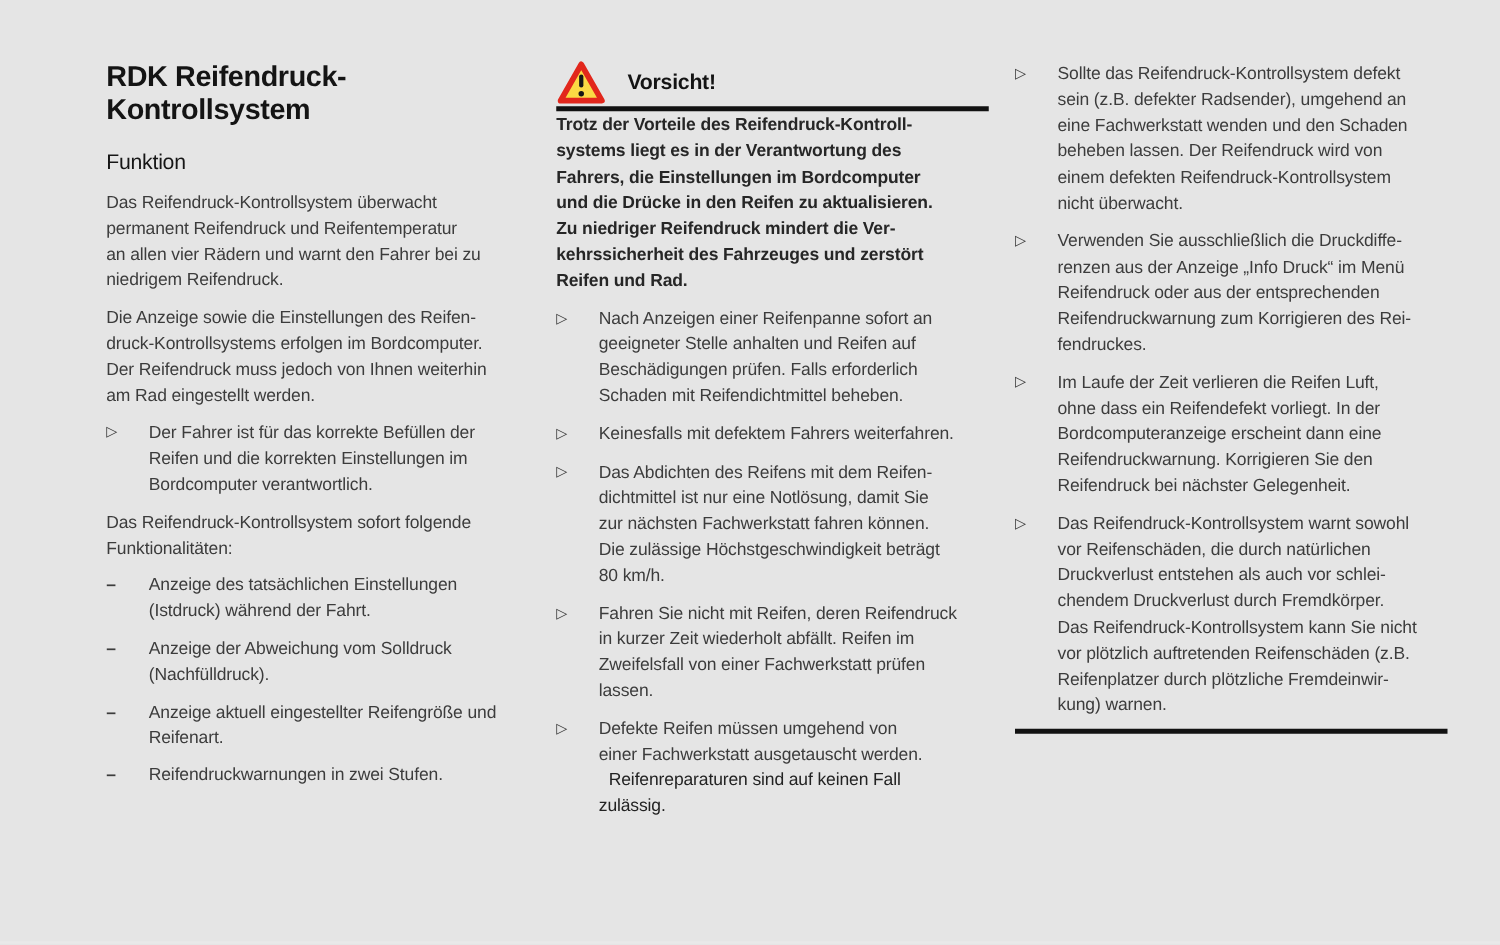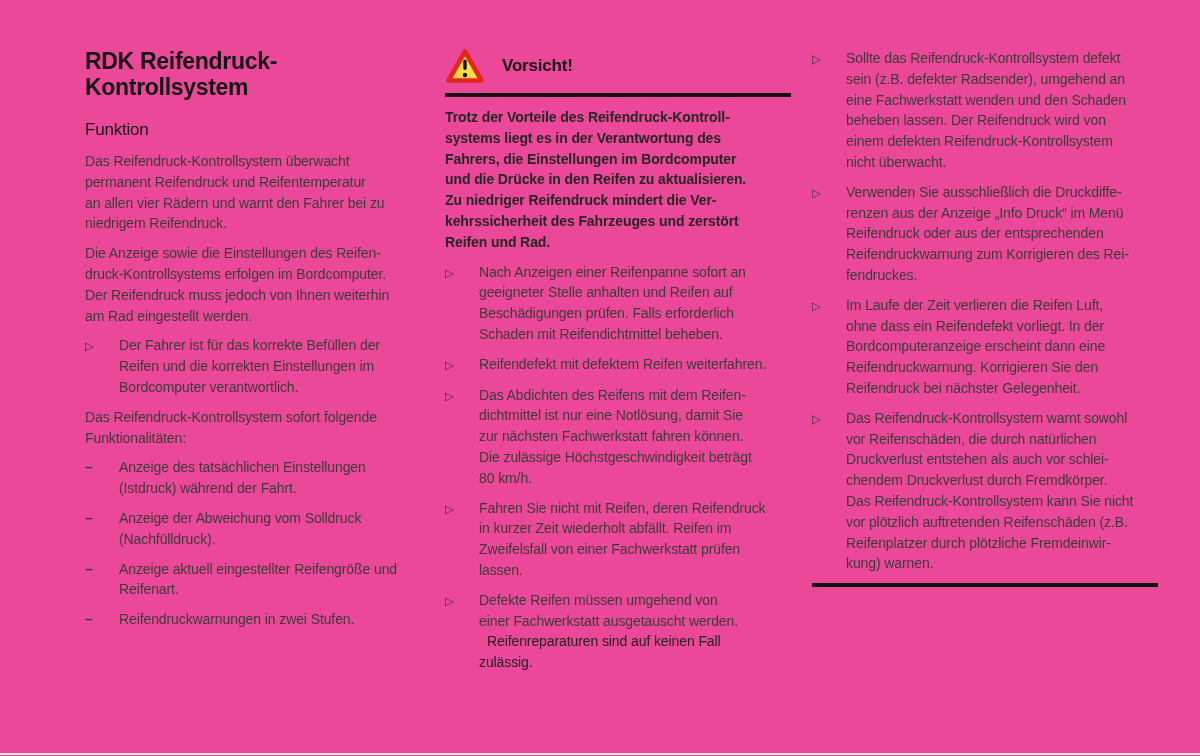--- a/index.html
+++ b/index.html
@@ -3,21 +3,21 @@
 <meta charset="utf-8">
 <style>
   html,body{margin:0;padding:0;}
   body{
     width:1200px;height:756px;
     background:#ffffff;
     font-family:"Liberation Sans", sans-serif;
     color:#3c3c3c;
     overflow:hidden;
   }
-  .page{position:relative;width:1200px;height:756px;background:#ec4899;overflow:hidden;}
+  .page{position:relative;width:1200px;height:756px;background:#e5e5e5;overflow:hidden;}
 
   .col{position:absolute;top:48px;}
   #col1{left:85px;width:353px;}
   #col2{left:445px;width:346px;}
   #col3{left:812px;width:346px;}
 
   h1.title{
     margin:0 0 20px 0;
     font-size:23px;line-height:26px;font-weight:bold;
     color:#141414;letter-spacing:-0.3px;
@@ -45,21 +45,21 @@
     flex:1;
     font-size:14px;line-height:20.8px;
     white-space:pre-line;
     letter-spacing:-0.1px;
   }
   .b{font-weight:normal;color:#222222;margin-left:8px;}
 
   .warn-header{
     display:flex;align-items:center;gap:17px;
     border-bottom:4px solid #121212;
-    padding-bottom:9px;margin-bottom:10px;
+    padding-bottom:1px;
     min-height:36px;
   }
   .warn-label{font-size:17px;font-weight:bold;color:#141414;letter-spacing:-0.2px;}
   .intro{font-weight:bold;color:#262626;margin-bottom:12px;}
 
   .endrule{border-top:4px solid #121212;margin-top:5px;height:0;}
 
   .page-bottom-edge{
     position:absolute;left:0;bottom:1px;width:1200px;height:2px;
     background:#e9e9e9;
@@ -136,21 +136,21 @@
 
     <div class="bullet">
       <span class="marker">▷</span>
       <span class="btext">Nach Anzeigen einer Reifenpanne sofort an
 geeigneter Stelle anhalten und Reifen auf
 Beschädigungen prüfen. Falls erforderlich
 Schaden mit Reifendichtmittel beheben.</span>
     </div>
     <div class="bullet">
       <span class="marker">▷</span>
-      <span class="btext">Reifendefekt mit defektem Reifen weiterfahren.</span>
+      <span class="btext">Keinesfalls mit defektem Fahrers weiterfahren.</span>
     </div>
     <div class="bullet">
       <span class="marker">▷</span>
       <span class="btext">Das Abdichten des Reifens mit dem Reifen-
 dichtmittel ist nur eine Notlösung, damit Sie
 zur nächsten Fachwerkstatt fahren können.
 Die zulässige Höchstgeschwindigkeit beträgt
 80 km/h.</span>
     </div>
     <div class="bullet">

